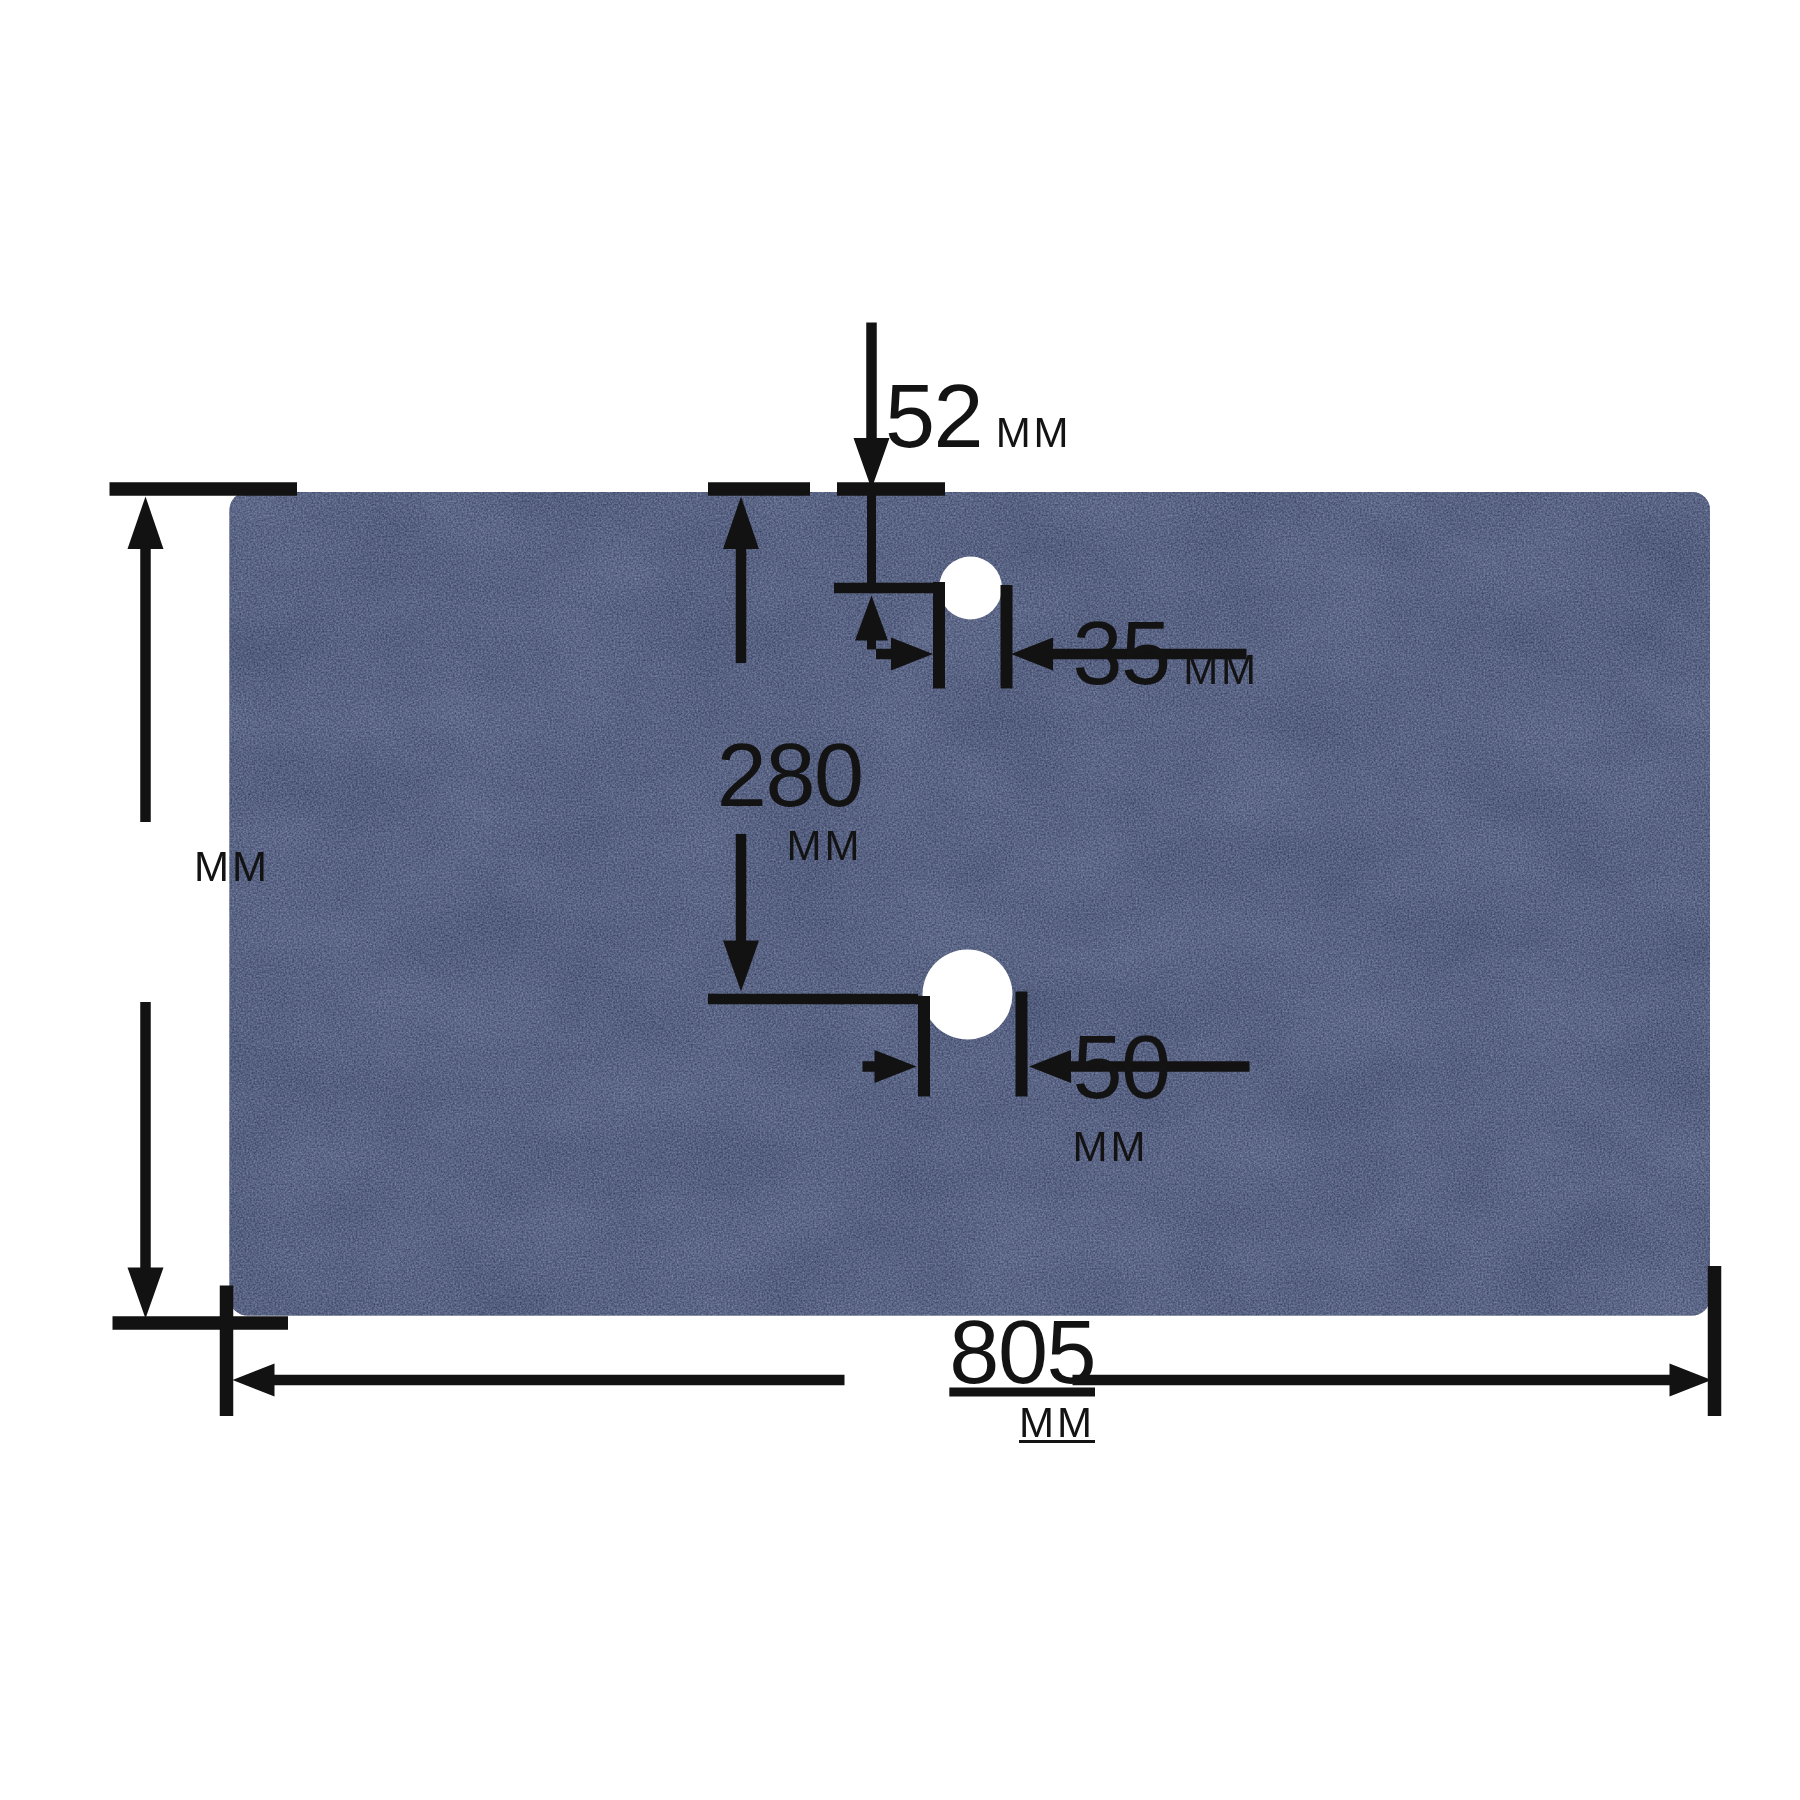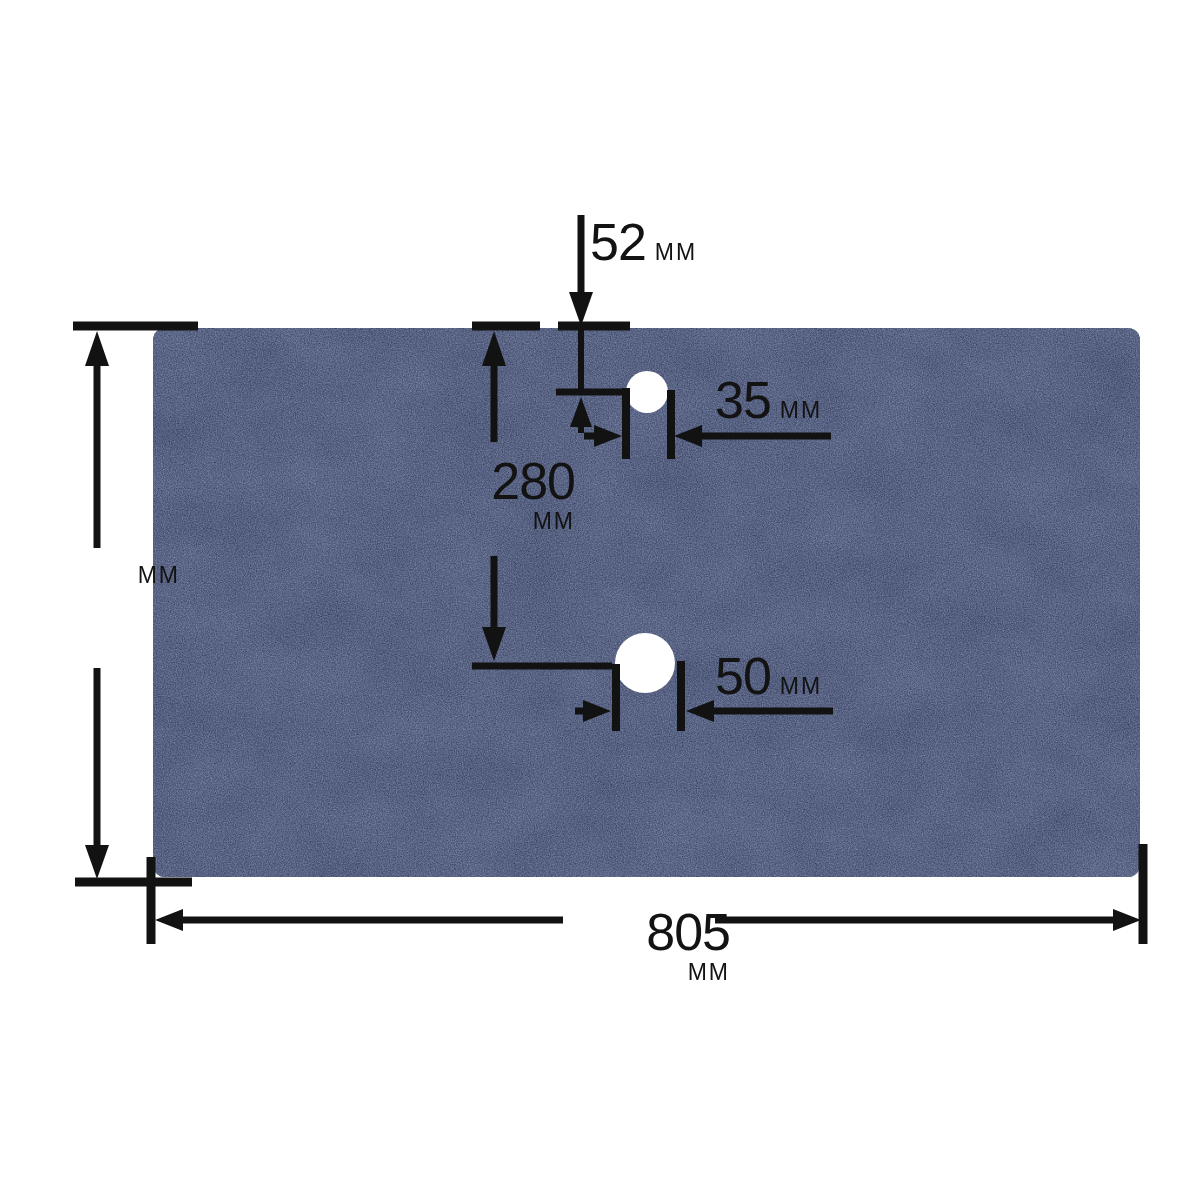--- a/index.html
+++ b/index.html
@@ -19,26 +19,27 @@
     position: absolute;
     left: 0;
     top: 0;
   }
   .dim-label {
     position: absolute;
     color: #131313;
     white-space: nowrap;
   }
   .dim-label .num {
-    font-size: 52px;
+    font-size: 60px;
     line-height: 1;
     letter-spacing: -1px;
+    margin-top: 32px;
   }
   .dim-label .unit {
-    font-size: 23px;
+    font-size: 28px;
     line-height: 1;
     letter-spacing: 2px;
   }
   .dim-label.inline {
     display: flex;
     align-items: baseline;
     gap: 9px;
   }
   .dim-label.stacked {
     width: 170px;
@@ -139,23 +140,23 @@
 
   <div class="dim-label stacked" style="left:405px; top:455px;">
     <span class="num">280</span>
     <span class="unit">MM</span>
   </div>
 
   <div class="dim-label stacked" style="left:10px; top:561px;">
     <span class="unit">MM</span>
   </div>
 
-  <div class="dim-label inline" style="left:715px; top:650px;">
+  <div class="dim-label inline" style="left:715px; top:650px;flex-direction:column;">
     <span class="num">50</span>
     <span class="unit">MM</span>
   </div>
 
-  <div class="dim-label stacked" style="left:560px; top:906px;">
+  <div class="dim-label stacked" style="left:560px; top:840px;text-decoration:underline;">
     <span class="num">805</span>
     <span class="unit">MM</span>
   </div>
 
 </div>
 
 </body></html>

